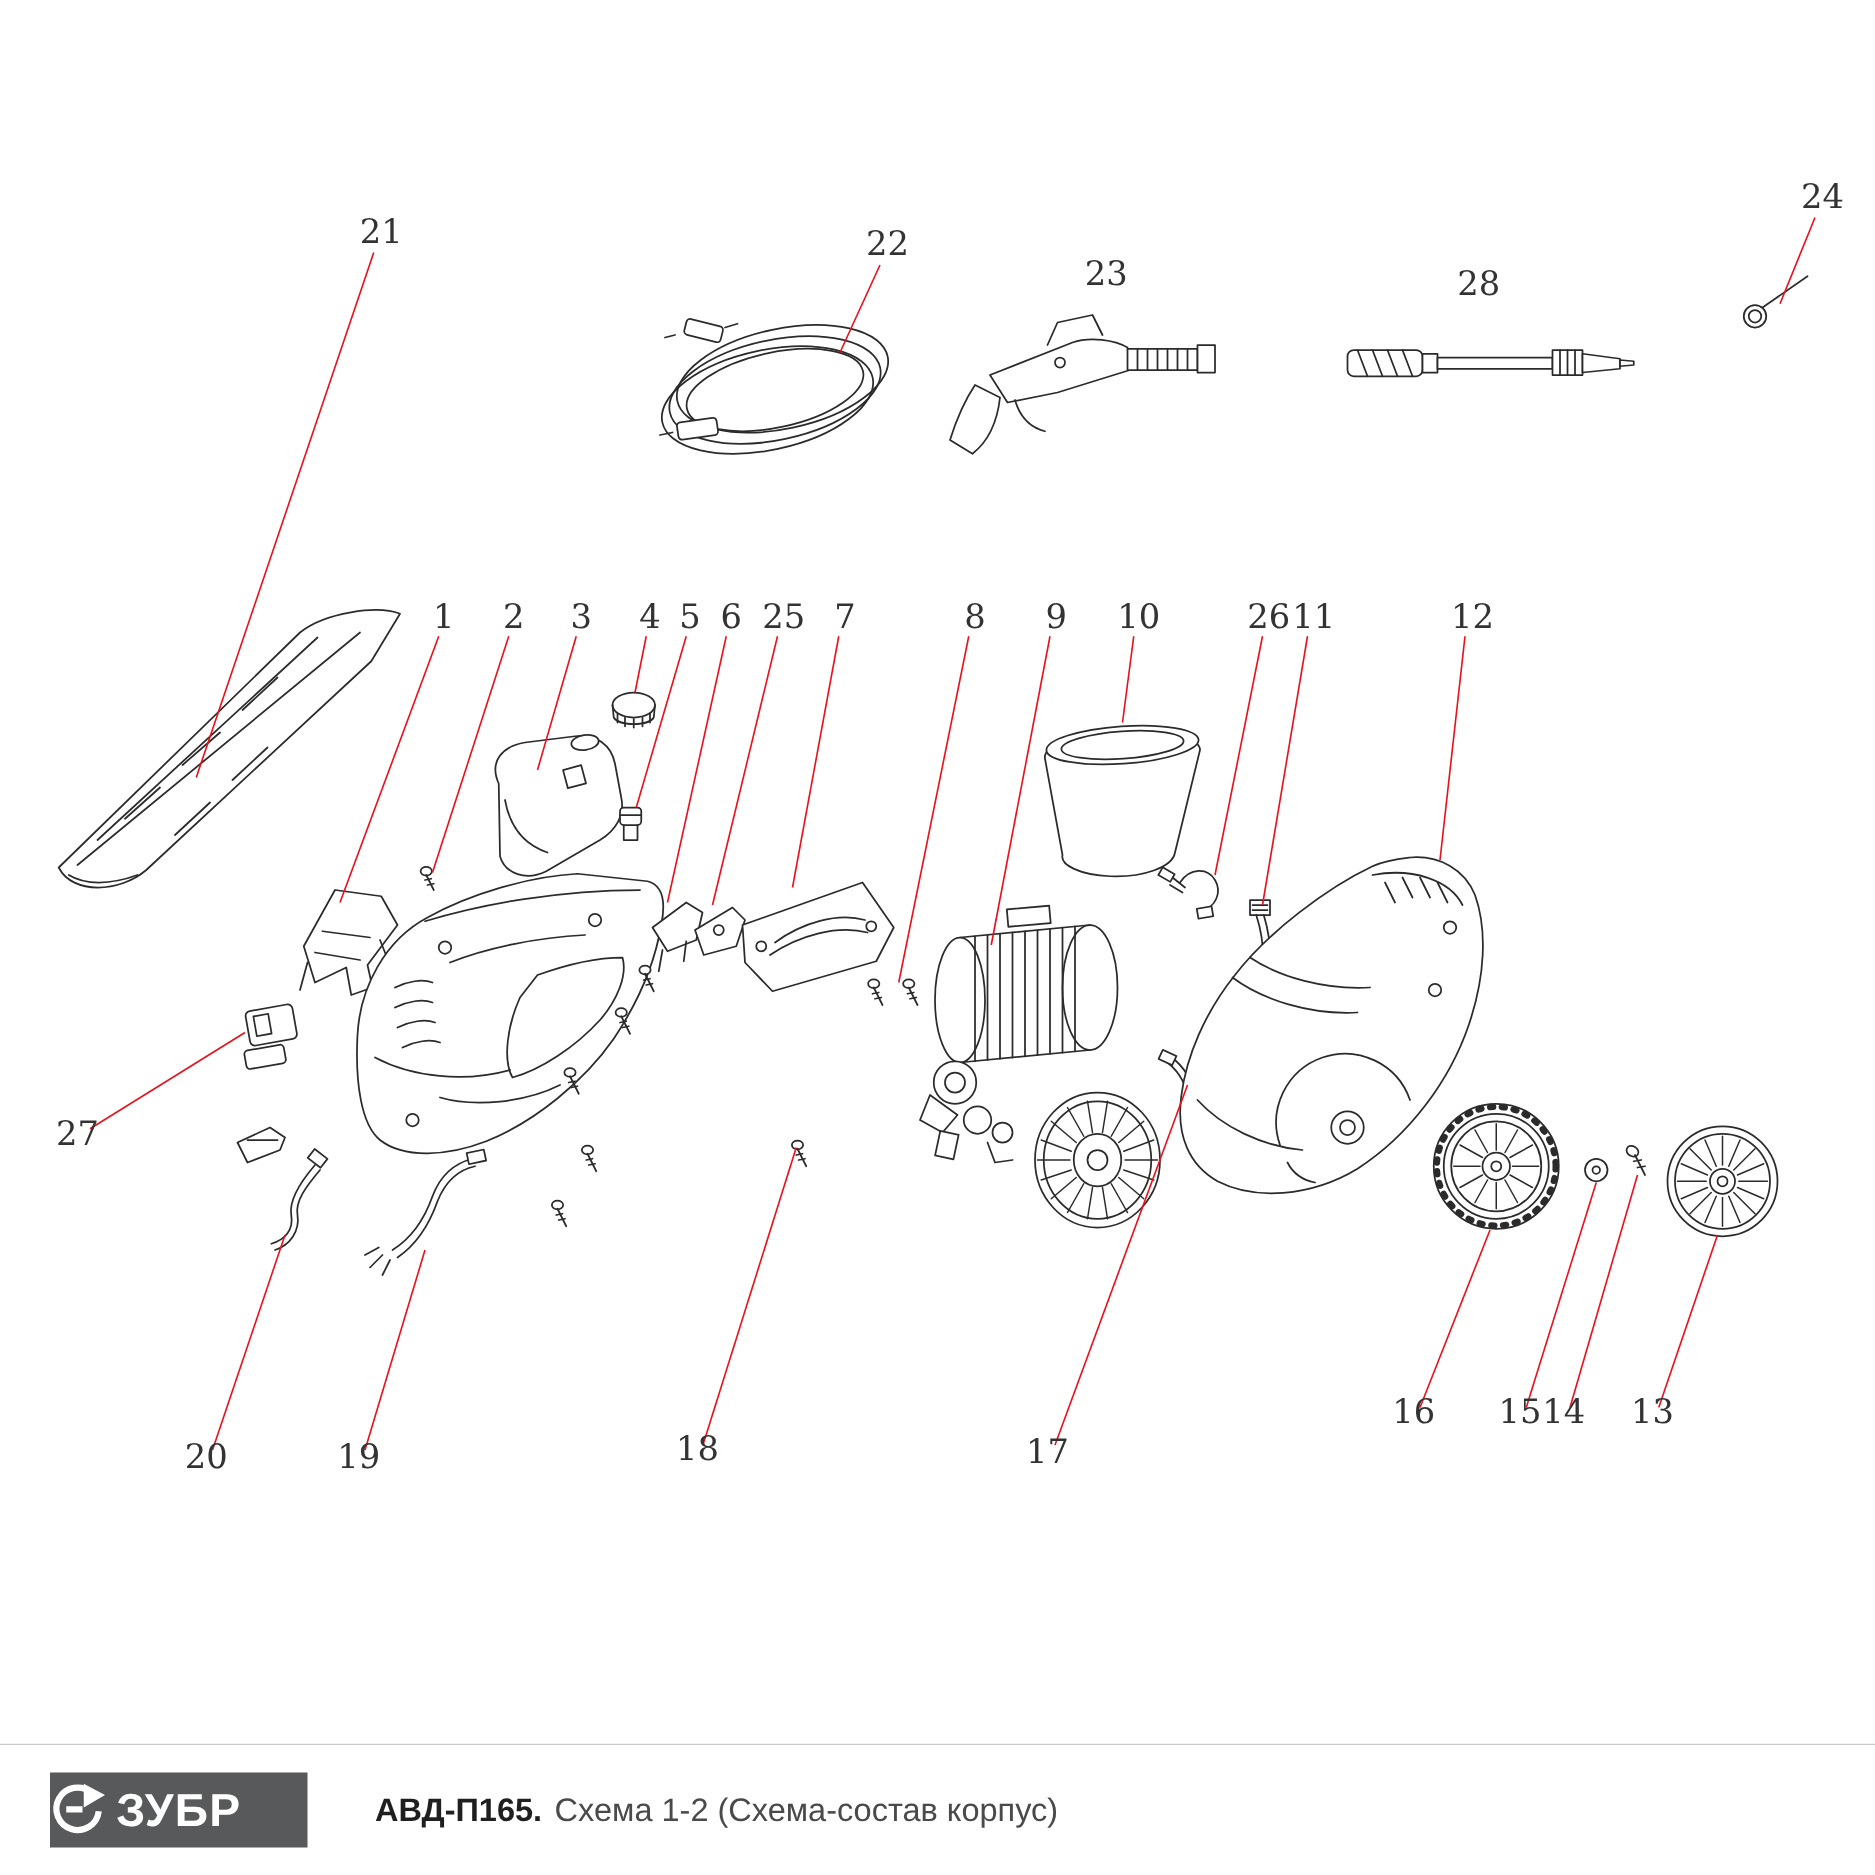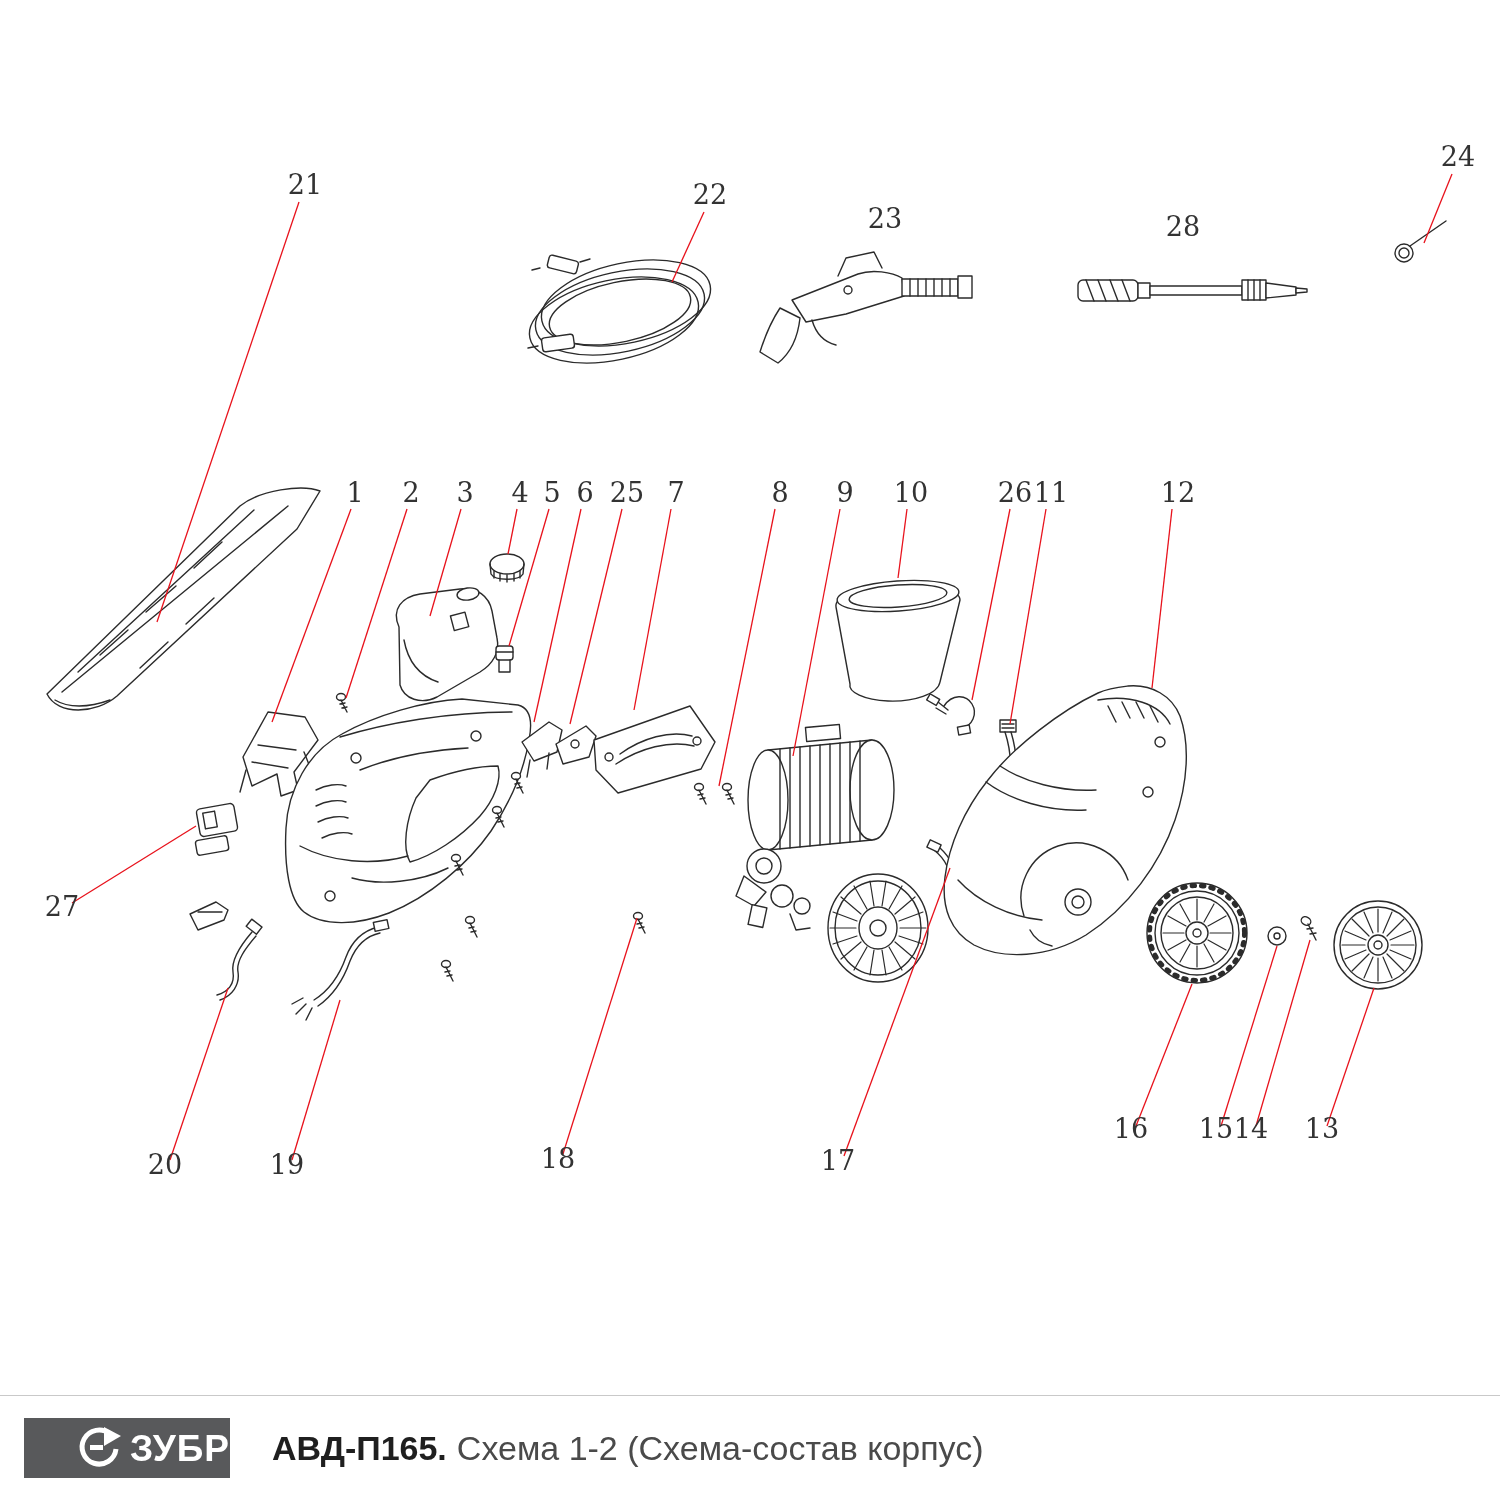--- a/index.html
+++ b/index.html
@@ -2,24 +2,24 @@
 <html><head>
 <meta charset="utf-8">
 <style>
   *{margin:0;padding:0;box-sizing:border-box}
   html,body{width:1500px;height:1500px;background:#ffffff;overflow:hidden}
   body{position:relative;font-family:"Liberation Sans",sans-serif}
   #diagram{position:absolute;top:0;left:0}
   #callouts text{font-family:"DejaVu Serif",serif;font-size:27px;fill:#333;text-anchor:middle}
   .footer{position:absolute;left:0;bottom:0;width:1500px;height:105px;border-top:1px solid #c9c9c9;
           display:flex;align-items:center;background:#fff}
-  .logo-box{margin-left:24px;width:206px;height:60px;background:#58595b;
-            display:flex;align-items:center;justify-content:flex-end;gap:9px;flex:0 0 auto}
+  .logo-box{margin-left:40px;width:206px;height:60px;background:#58595b;
+            display:flex;align-items:center;justify-content:flex-start;gap:9px;flex:0 0 auto}
   .logo-text{color:#fff;font-weight:bold;font-size:37px;letter-spacing:1px;line-height:1}
-  .title{margin-left:42px;font-size:34px;color:#4a4a4a;white-space:nowrap}
+  .title{margin-left:54px;font-size:26px;color:#4a4a4a;white-space:nowrap}
   .title-bold{font-weight:bold;color:#1f1f1f;margin-right:10px}
 </style>
 </head>
 <body>
 
 <svg id="diagram" width="1500" height="1395" viewBox="0 0 1500 1395" xmlns="http://www.w3.org/2000/svg">
   <g stroke="#2b2b2b" stroke-width="1.4" fill="none" stroke-linejoin="round" stroke-linecap="round">
 
     <g>
       <path d="M47,694 L240,506 C260,490 302,484 320,491 L297,529 L117,696 C96,714 58,716 47,694 Z" fill="#fff"></path>

